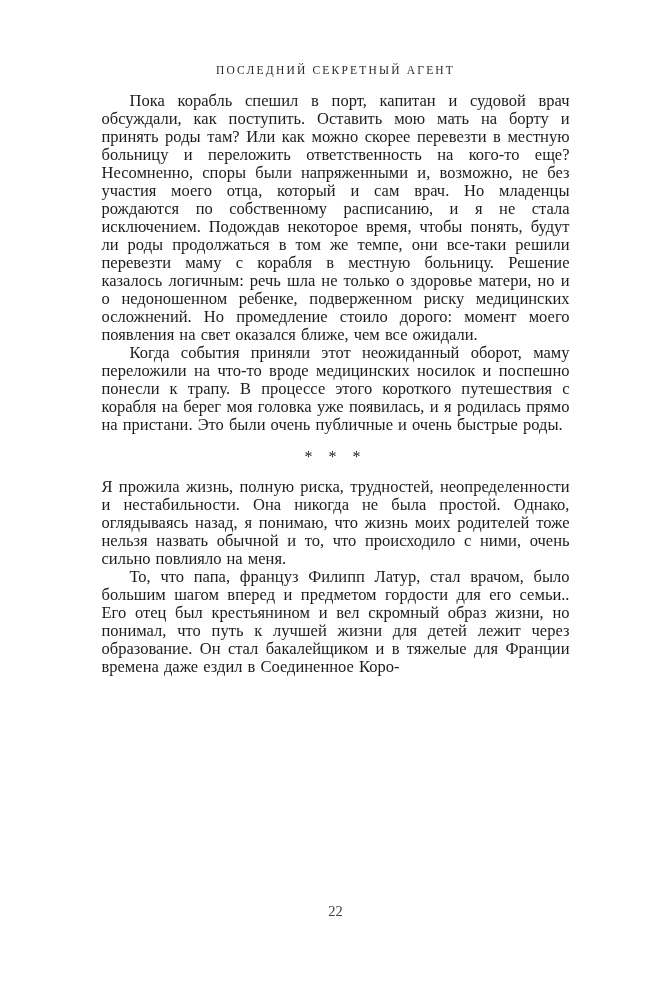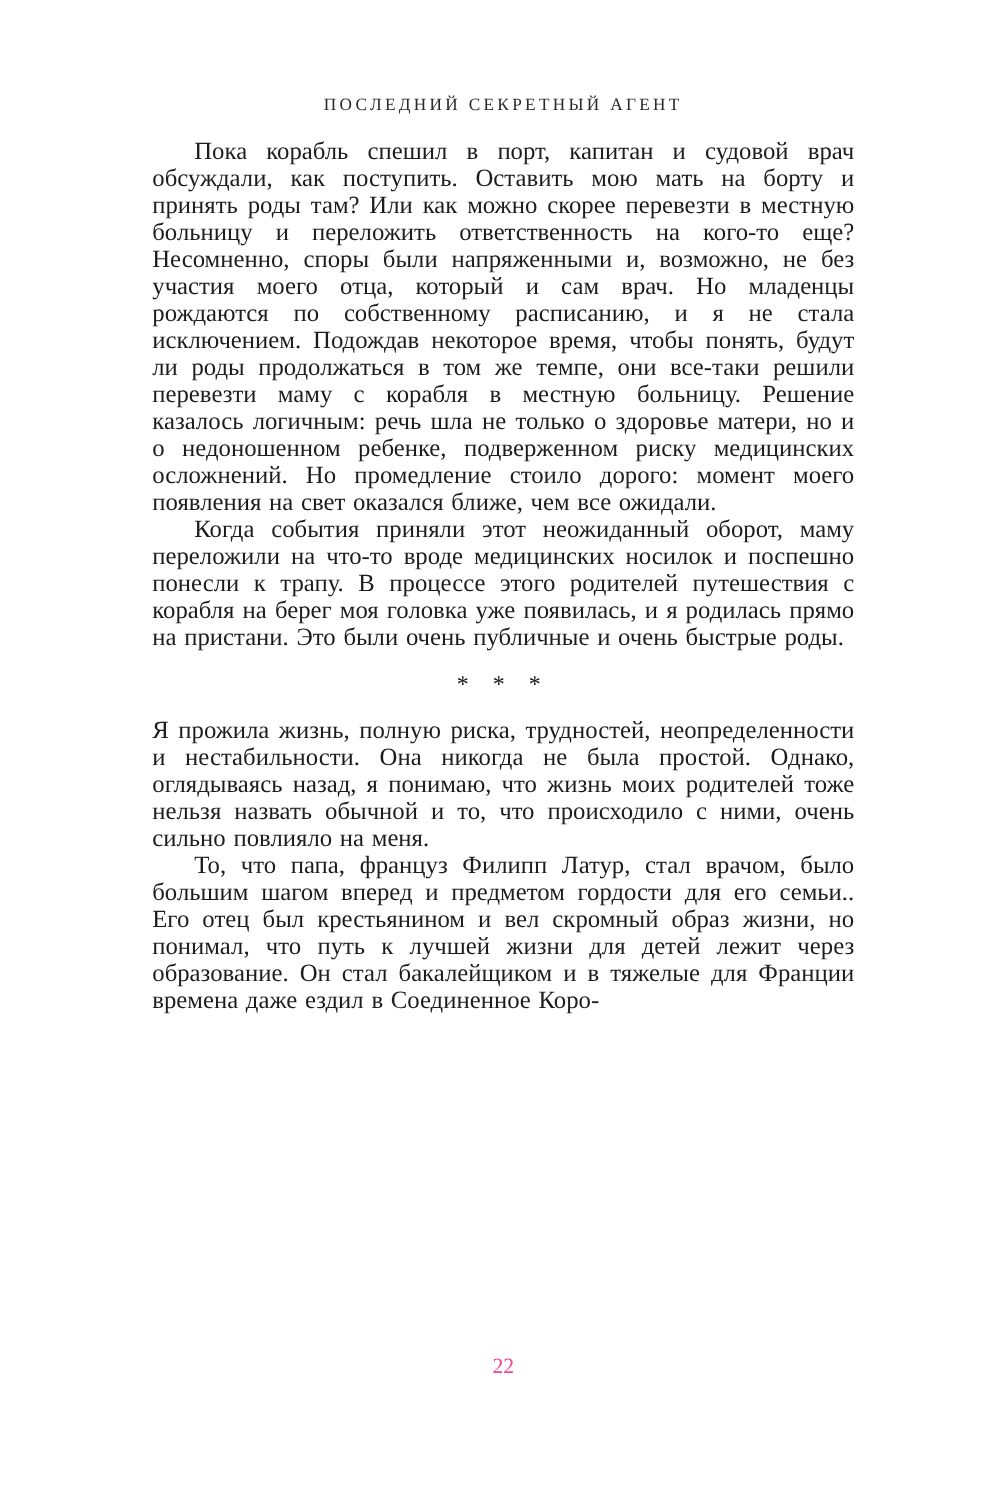--- a/index.html
+++ b/index.html
@@ -48,35 +48,35 @@
       margin: 14px 0 12px 0;
       color: #1c1c1c;
     }
     .folio {
       position: absolute;
       bottom: 80px;
       left: 0;
       width: 100%;
       text-align: center;
       font-size: 14.5px;
-      color: #ec4899;
+      color: #404040;
     }
   </style>
 </head>
 <body>
 
 <div class="page">
 
   <div class="running-head">ПОСЛЕДНИЙ СЕКРЕТНЫЙ АГЕНТ</div>
 
   <div class="text-block">
 
     <p class="indent">Пока корабль спешил в порт, капитан и судовой врач обсуждали, как поступить. Оставить мою мать на борту и принять роды там? Или как можно скорее перевезти в местную больницу и переложить ответственность на кого-то еще? Несомненно, споры были напряженными и, возможно, не без участия моего отца, который и сам врач. Но младенцы рождаются по собственному расписанию, и я не стала исключением. Подождав некоторое время, чтобы понять, будут ли роды продолжаться в том же темпе, они все-таки решили перевезти маму с корабля в местную больницу. Решение казалось логичным: речь шла не только о здоровье матери, но и о недоношенном ребенке, подверженном риску медицинских осложнений. Но промедление стоило дорого: момент моего появления на свет оказался ближе, чем все ожидали.</p>
 
-    <p class="indent">Когда события приняли этот неожиданный оборот, маму переложили на что-то вроде медицинских носилок и поспешно понесли к трапу. В процессе этого родителей путешествия с корабля на берег моя головка уже появилась, и я родилась прямо на пристани. Это были очень публичные и очень быстрые роды.</p>
+    <p class="indent">Когда события приняли этот неожиданный оборот, маму переложили на что-то вроде медицинских носилок и поспешно понесли к трапу. В процессе этого короткого путешествия с корабля на берег моя головка уже появилась, и я родилась прямо на пристани. Это были очень публичные и очень быстрые роды.</p>
 
     <div class="section-break">* * *</div>
 
     <p>Я прожила жизнь, полную риска, трудностей, неопределенности и нестабильности. Она никогда не была простой. Однако, оглядываясь назад, я понимаю, что жизнь моих родителей тоже нельзя назвать обычной и то, что происходило с ними, очень сильно повлияло на меня.</p>
 
     <p class="indent">То, что папа, француз Филипп Латур, стал врачом, было большим шагом вперед и предметом гордости для его семьи.. Его отец был крестьянином и вел скромный образ жизни, но понимал, что путь к лучшей жизни для детей лежит через образование. Он стал бакалейщиком и в тяжелые для Франции времена даже ездил в Соединенное Коро-</p>
 
   </div>
 
   <div class="folio">22</div>

